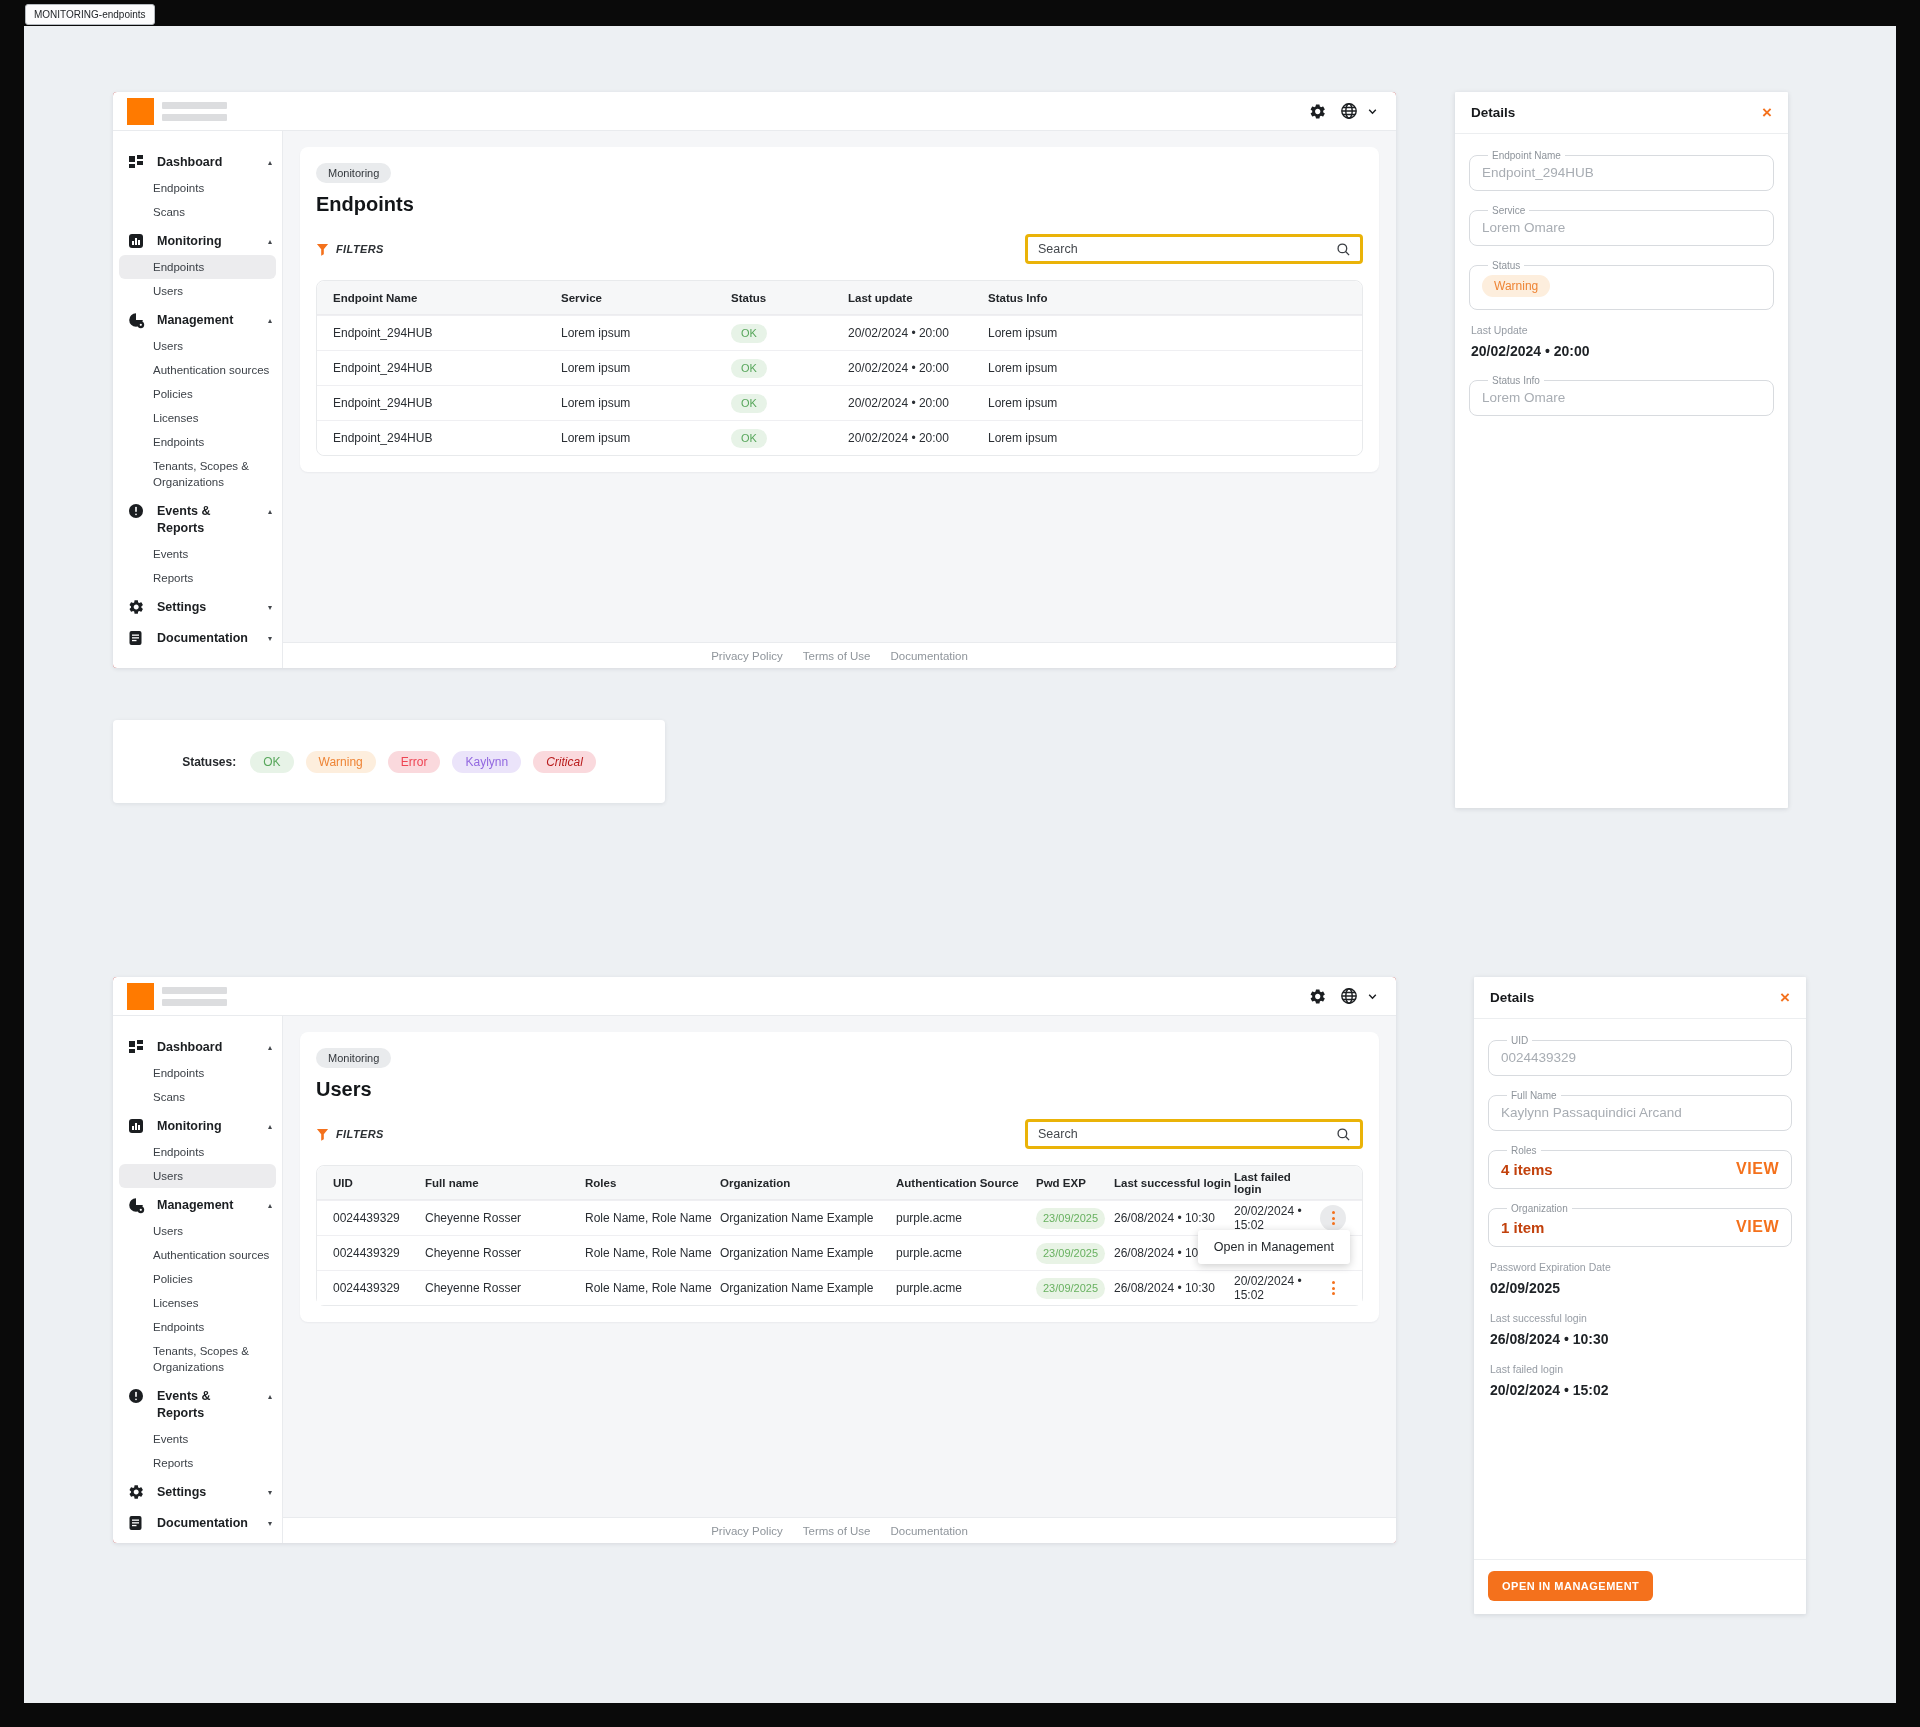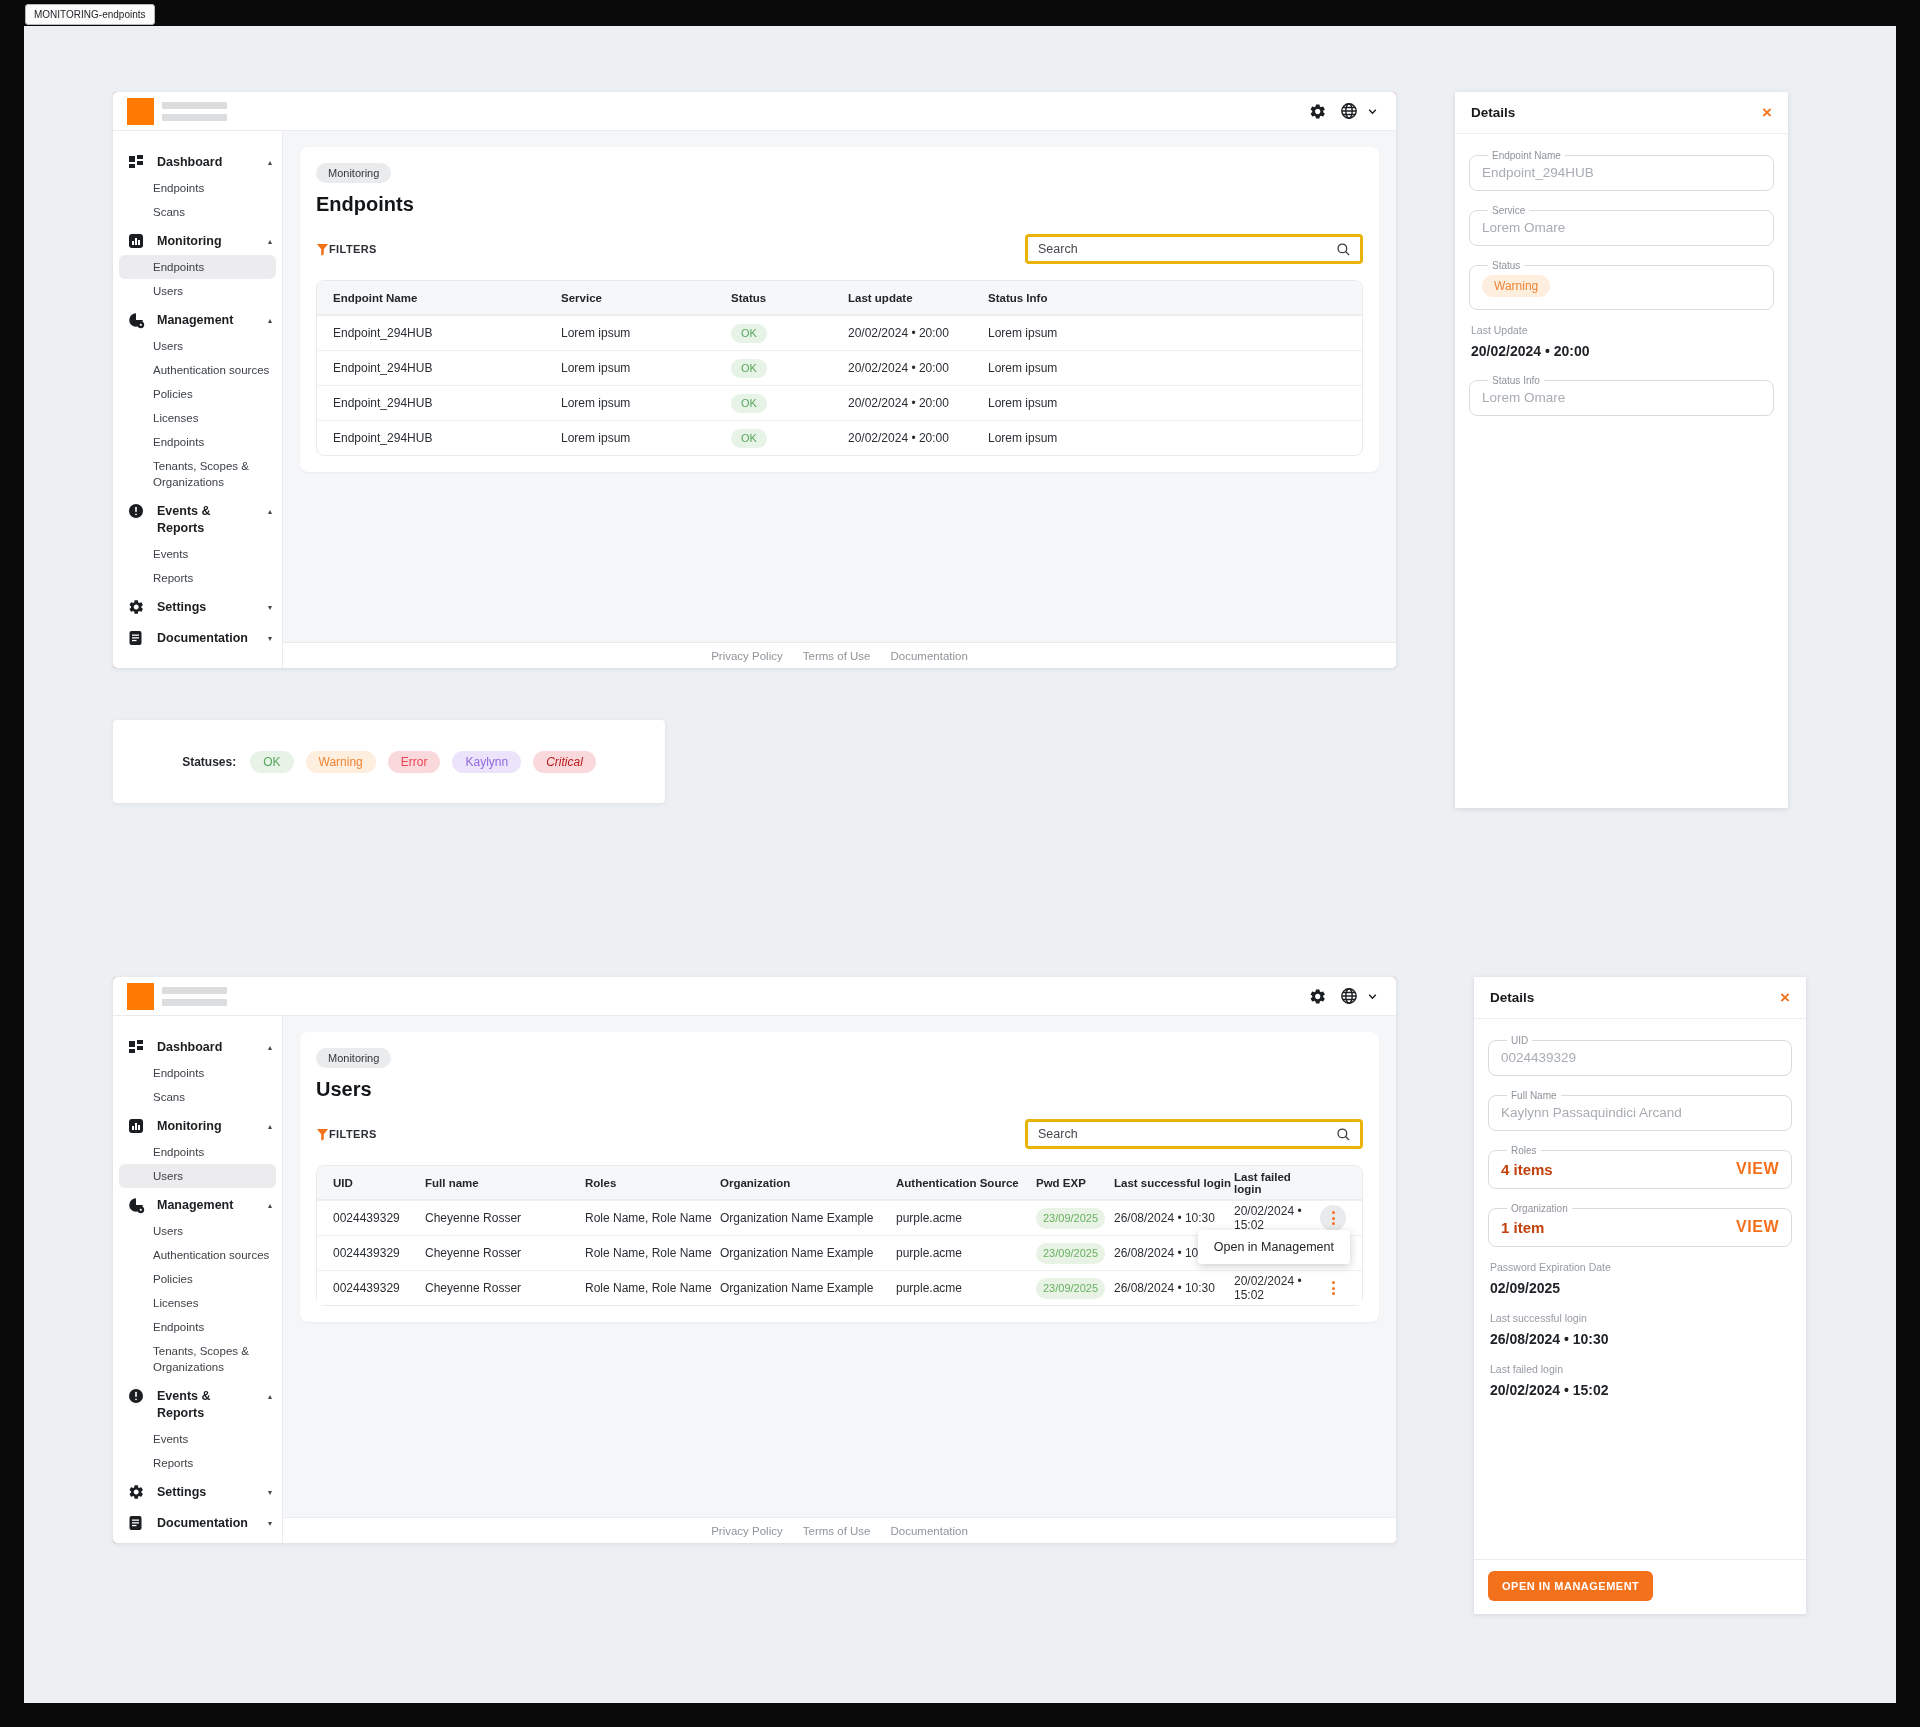--- a/index.html
+++ b/index.html
@@ -68,21 +68,21 @@
   .card {
     background:#fff; border-radius:8px; padding:16px;
     box-shadow:0 1px 2px rgba(15,23,42,.05);
   }
   .chip {
     display:inline-block; background:#e9ebed; color:#33373c;
     font-size:11px; padding:4px 12px; border-radius:12px;
   }
   .page-title { font-size:20px; font-weight:700; color:#131619; margin:10px 0 18px; }
   .toolbar { display:flex; align-items:center; justify-content:space-between; margin-bottom:16px; }
-  .filters-btn { display:flex; align-items:center; cursor:pointer; }
+  .filters-btn { display:flex; align-items:center; gap:7px; cursor:pointer;font-style:italic; }
   .filters-label { font-size:11px; font-weight:700; letter-spacing:.4px; color:#2c3034; }
   .searchbox {
     width:338px; height:30px; background:#fff; border:3px solid #eab308; border-radius:4px;
     display:flex; align-items:center; padding:0 9px 0 10px;
   }
   .searchbox input {
     border:none; outline:none; flex:1; font-size:12.5px; font-family:inherit; color:#202124; background:transparent;
   }
   .searchbox input::placeholder { color:#44484d; opacity:1; }
 

